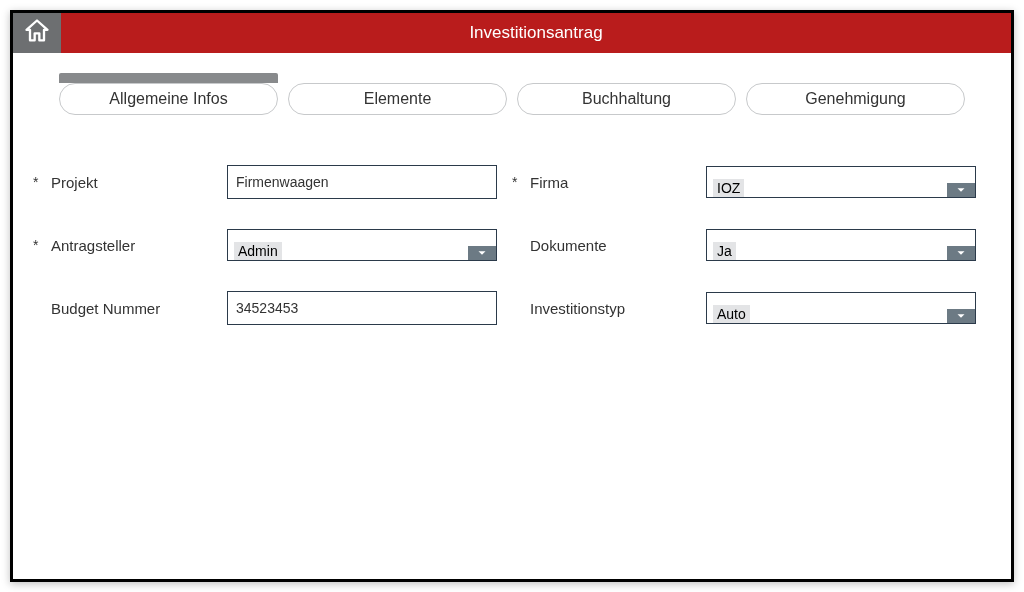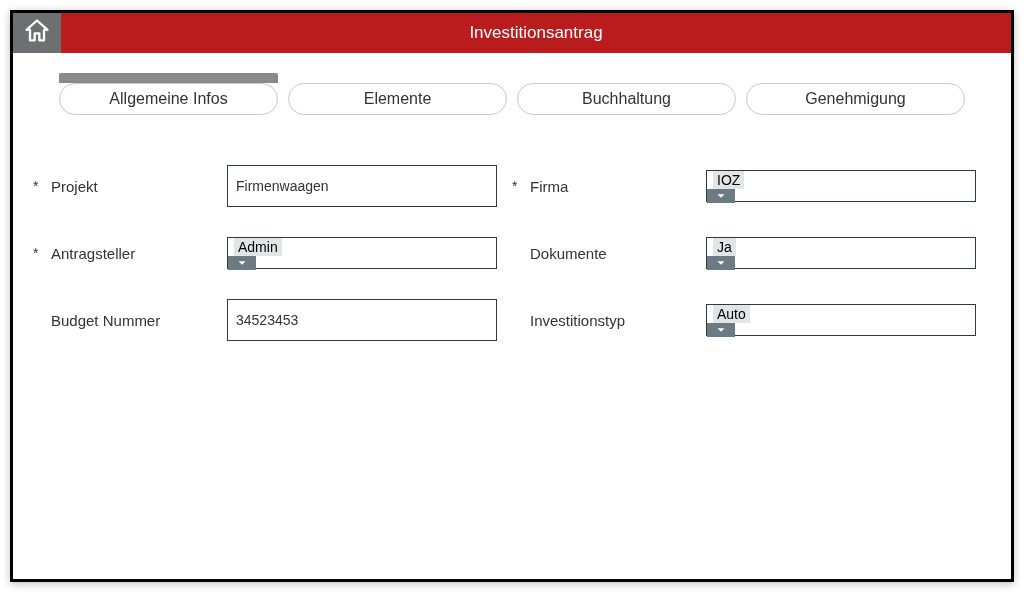--- a/index.html
+++ b/index.html
@@ -98,36 +98,35 @@
       font-size: 15px;
       color: #333;
       padding-left: 4px;
     }
     .control {
       position: relative;
       width: 270px;
     }
     .input {
       width: 100%;
-      height: 42px;
+      height: 34px;
       border: 1.5px solid #2b3a4a;
       padding: 0 8px;
       font-size: 14px;
       color: #333;
       background: #fff;
       outline: none;
     }
     .select {
       display: flex;
-      align-items: flex-start;
+      align-items: flex-end;
       width: 100%;
       height: 32px;
       border: 1.5px solid #2b3a4a;
       cursor: pointer;
-      flex-direction: column;
     }
     .select-value {
       flex: 1;
       padding: 0 6px;
       font-size: 14px;
       display: flex;
       align-items: center;
     }
     .select-value span.chip {
       background: #e3e4e6;

